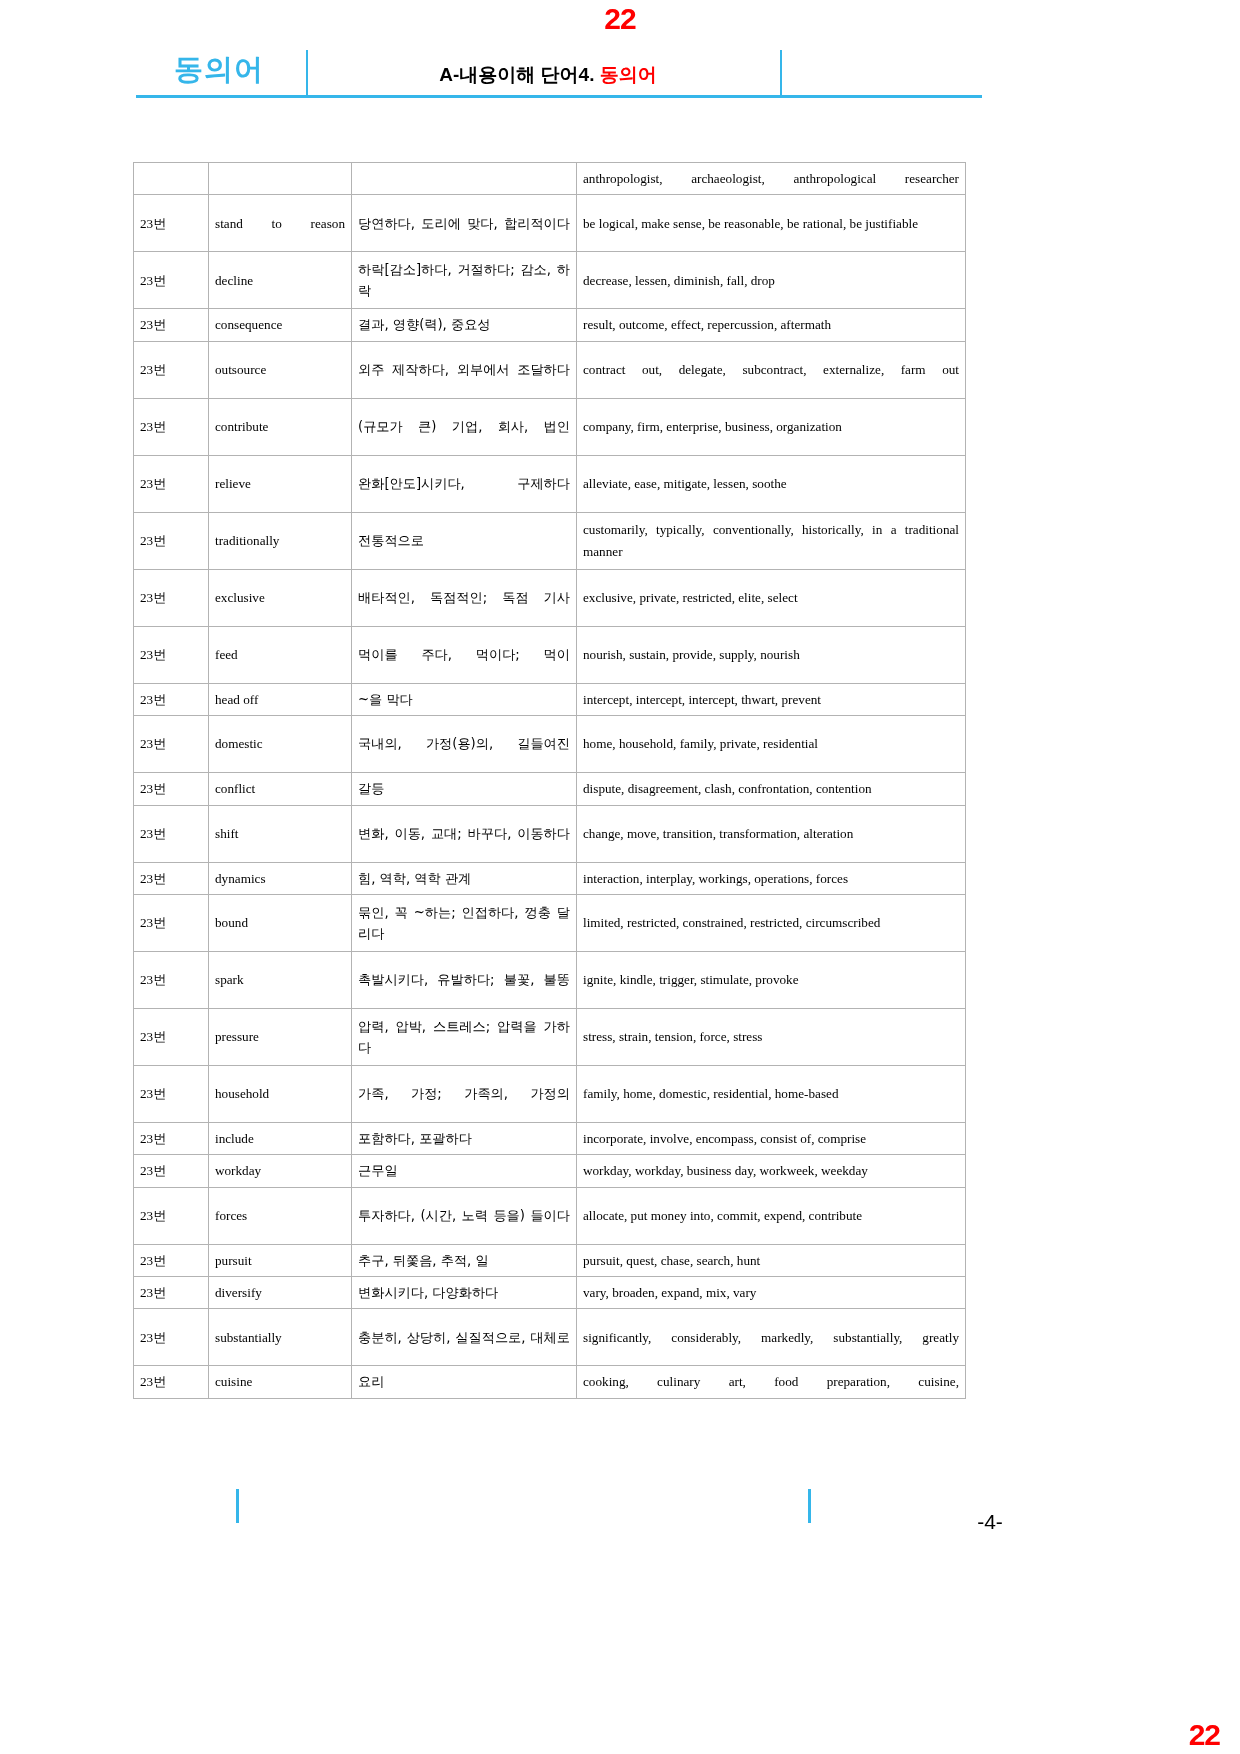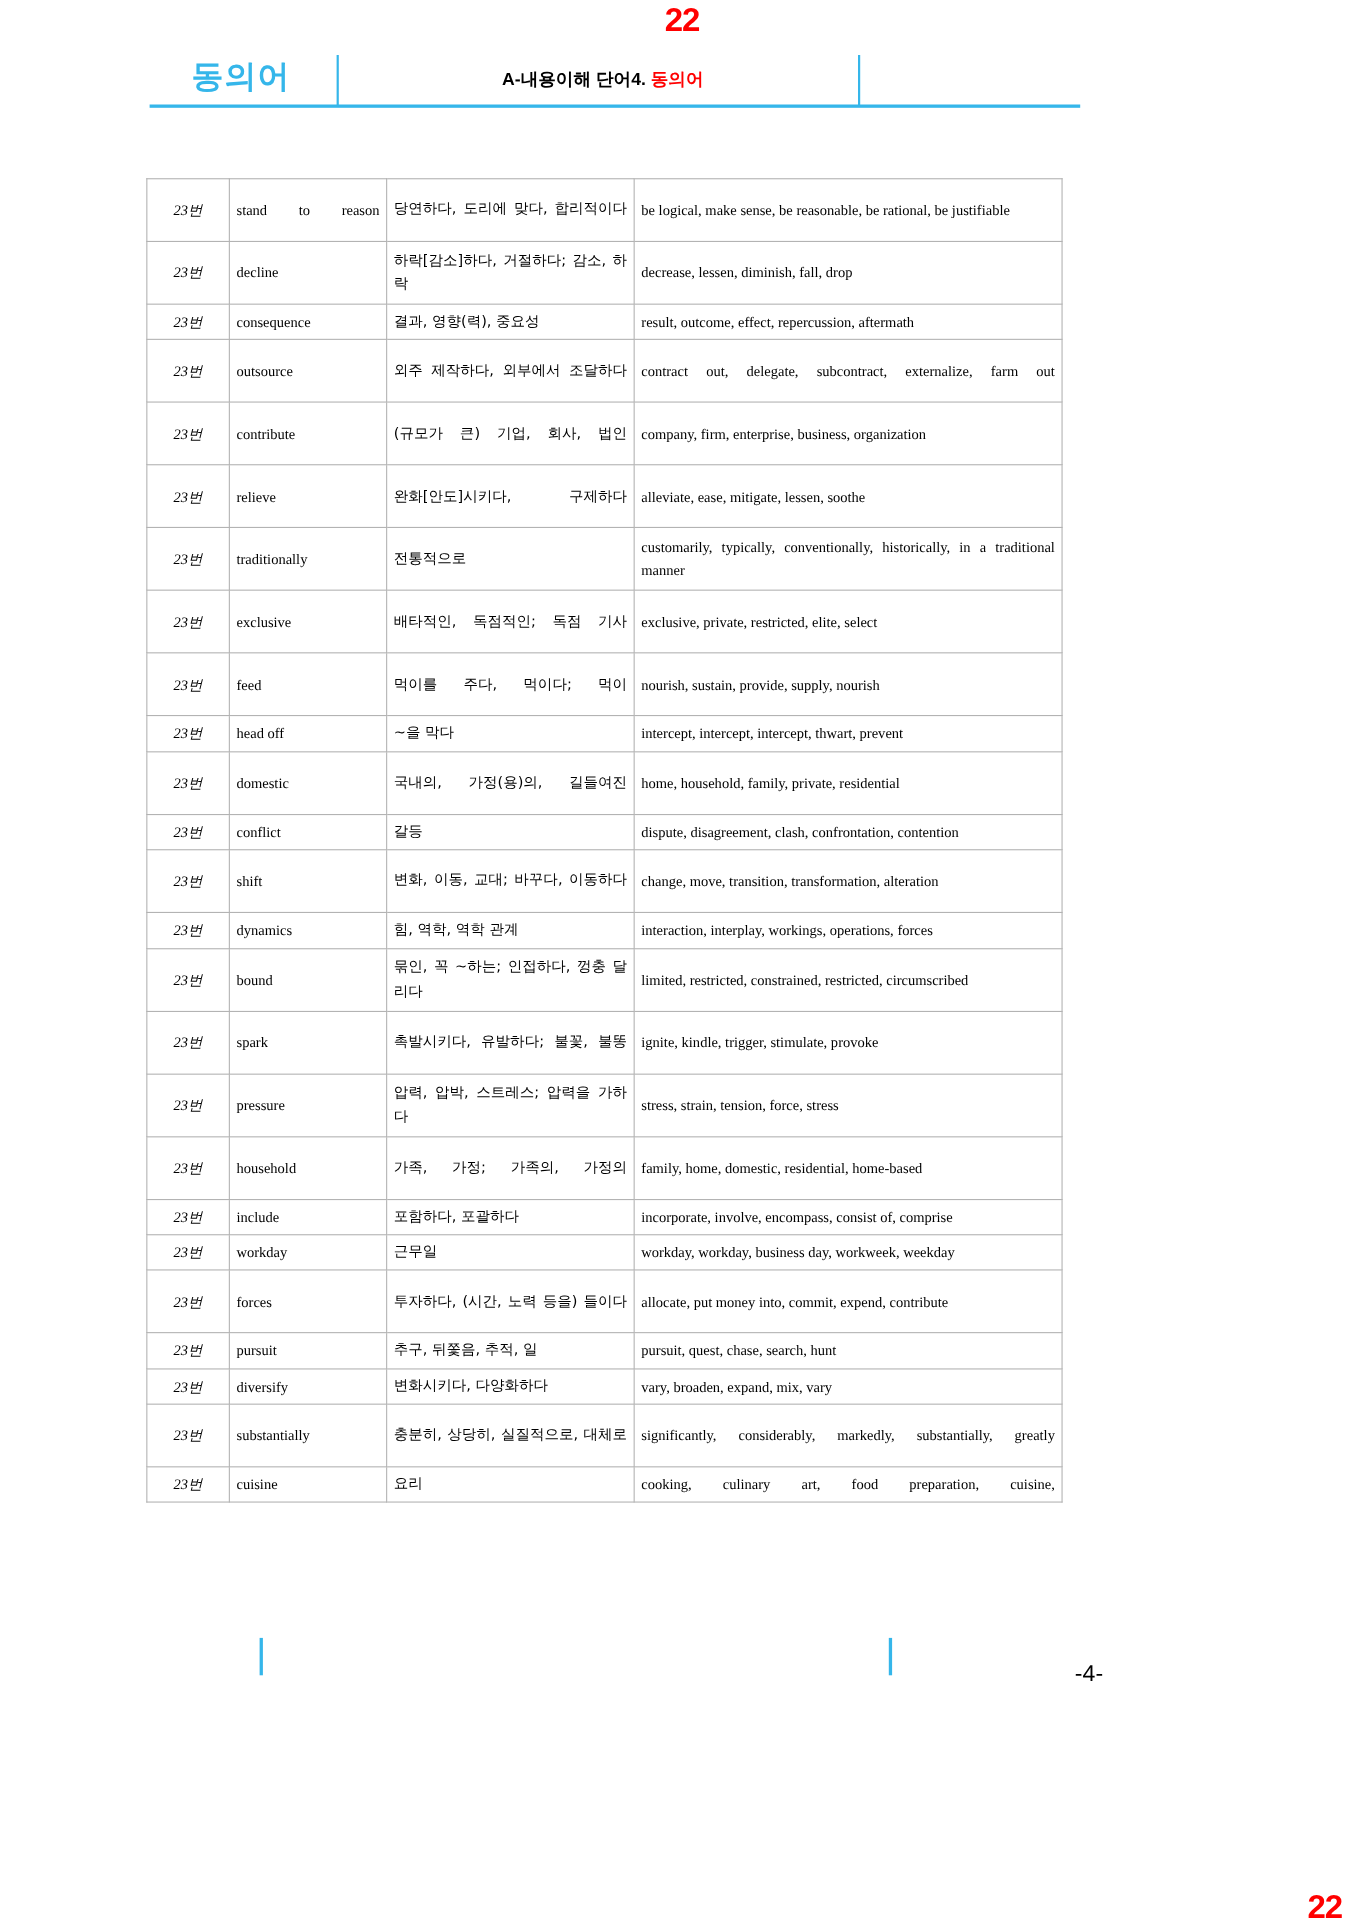--- a/index.html
+++ b/index.html
@@ -65,21 +65,21 @@
   }
   .header-divider.d1 { left: 170px; }
   .header-divider.d2 { left: 644px; }
   .header-subtitle {
     position: absolute;
     left: 180px;
     width: 464px;
     top: 14px;
     text-align: center;
     font-family: "Liberation Sans", sans-serif;
-    font-size: 16px;
+    font-size: 19px;
     font-weight: bold;
     color: #000;
     white-space: nowrap;
   }
   .header-subtitle .hl { color: #ff0000; }
 
   
   .vocab-table {
     position: absolute;
     top: 162px;
@@ -88,21 +88,21 @@
     border-collapse: collapse;
     table-layout: fixed;
   }
   .vocab-table td {
     border: 1px solid #b3b3b3;
     padding: 5px 6px;
     vertical-align: middle;
     font-size: 13.2px;
     line-height: 1.62;
   }
-  .c-no   { width: 62px;  text-align: center; font-size: 11.5px; font-style: italic; }
+  .c-no   { width: 62px;  font-size: 11.5px; }
   .c-en   { width: 130px; text-align: justify; text-align-last: justify; margin-left: 26px; }
   .c-ko   { width: 212px; text-align: justify; text-align-last: left;
             font-family: "DejaVu Sans", "Liberation Sans", sans-serif;
             font-size: 14.5px; line-height: 1.55; }
   .c-syn  { text-align: justify; text-align-last: left; }
   .c-en.single { text-align-last: left; }
   .c-ko.justify-all { text-align-last: justify; }
   .c-syn.justify-all { text-align-last: justify; }
   tr.row-tall td { height: 46px; }
 
@@ -145,20 +145,26 @@
 <div class="header">
   <div class="header-title">동의어</div>
   <div class="header-divider d1"></div>
   <div class="header-divider d2"></div>
   <div class="header-subtitle"><span>A-내용이해 단어4.</span> <span class="hl">동의어</span></div>
   <div class="header-rule"></div>
 </div>
 
 <table class="vocab-table">
   <tbody>
+      <tr>
+        <td class="c-no"></td>
+        <td class="c-en single"></td>
+        <td class="c-ko"></td>
+        <td class="c-syn justify-all">anthropologist, archaeologist, anthropological researcher</td>
+      </tr>
       <tr class="row-tall">
         <td class="c-no">23번</td>
         <td class="c-en">stand to reason</td>
         <td class="c-ko justify-all">당연하다, 도리에 맞다, 합리적이다</td>
         <td class="c-syn">be logical, make sense, be reasonable, be rational, be justifiable</td>
       </tr>
       <tr class="row-tall">
         <td class="c-no">23번</td>
         <td class="c-en single">decline</td>
         <td class="c-ko">하락[감소]하다, 거절하다; 감소, 하락</td>

